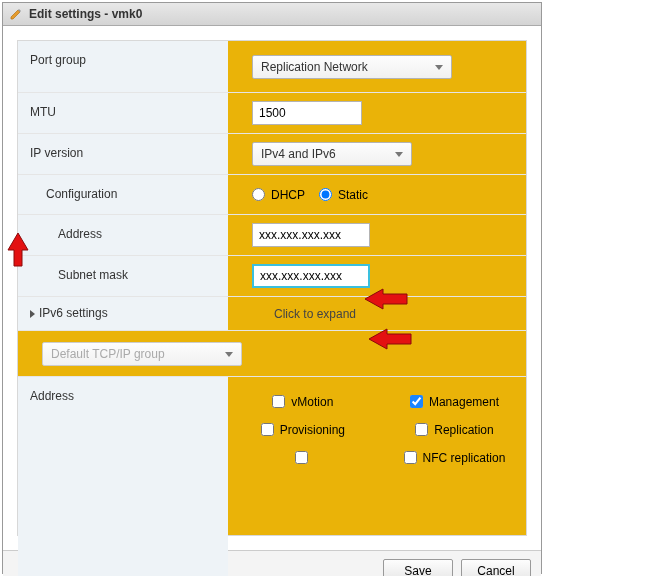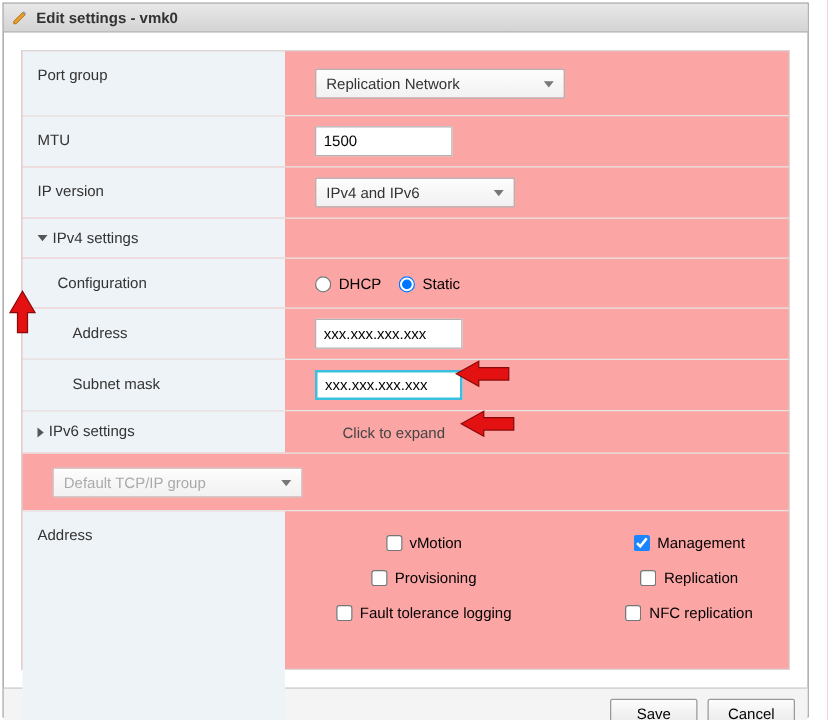--- a/index.html
+++ b/index.html
@@ -7,21 +7,21 @@
     margin: 0;
     font-family: Arial, Helvetica, sans-serif;
     font-size: 12px;
     background: #fff;
     width: 662px;
     height: 576px;
     overflow: hidden;
   }
   .dialog {
     border: 1px solid #999;
-    width: 645px;
+    width: 540px;
     height: 572px;
     margin: 2px;
     display: flex;
     flex-direction: column;
     background: #fff;
   }
   .titlebar {
     background: linear-gradient(#e8e8e8, #d4d4d4);
     border-bottom: 1px solid #aaa;
     padding: 4px 6px;
@@ -34,21 +34,21 @@
   .titlebar svg { flex-shrink: 0; }
   .body {
     flex: 1;
     padding: 14px;
     position: relative;
   }
   .panel {
     border: 1px solid #d8d8d8;
     width: 100%;
     height: 496px;
-    background: #fca5a5;
+    background: #eab308;
   }
   .row {
     display: flex;
     border-bottom: 1px solid #e5e5e5;
     min-height: 40px;
   }
   .row.tall { min-height: 52px; }
   .row.svc { min-height: 88px; }
   .label-col {
     width: 210px;
@@ -116,21 +116,21 @@
   }
   .txt.wide { width: 118px; }
   .txt.focus {
     border: 2px solid #3ac0de;
     outline: none;
   }
   input[type=radio], input[type=checkbox] {
     margin: 0 2px 0 0;
     vertical-align: middle;
   }
-  .cb { display:inline-flex; align-items:flex-end; gap:4px; margin-right:4px;}
+  .cb { display:inline-flex; align-items:flex-start; gap:4px; margin-right:4px;}
   .cb input[type=checkbox]{accent-color:#1a85ff;width:13px;height:13px;}
   .expandtxt{color:#444;}
   .footer {
     border-top: 1px solid #ccc;
     padding: 8px 10px;
     display:flex;
     justify-content:flex-end;
     gap:8px;
     background:#f4f4f4;
   }
@@ -184,27 +184,20 @@
 
       <div class="row">
         <div class="label-col">IP version</div>
         <div class="val-col">
           <div class="sel" style="width:160px">
               <span>IPv4 and IPv6</span>
             </div>
         </div>
       </div>
 
-      <div class="row" style="min-height:32px;">
-        <div class="label-col" style="padding-top:8px;">
-          <span class="expander exp-down"></span>
-          <span>IPv4 settings</span>
-        </div>
-        <div class="val-col"></div>
-      </div>
 
       <div class="row">
         <div class="label-col indent">Configuration</div>
         <div class="val-col">
           <label class="cb">
               <input type="radio" name="cfg" style="">
               <span>DHCP</span>
             </label>
           <label class="cb">
               <input type="radio" name="cfg" checked="" style="">
@@ -251,21 +244,20 @@
           <label class="cb">
               <input type="checkbox" style="">
               <span>vMotion</span>
             </label>
           <label class="cb">
               <input type="checkbox" style="">
               <span>Provisioning</span>
             </label>
           <label class="cb">
               <input type="checkbox" style="">
-              <span>Fault tolerance logging</span>
             </label>
           <div style="flex-basis:100%;height:0;"></div>
           <label class="cb">
               <input type="checkbox" checked="" style="">
               <span>Management</span>
             </label>
           <label class="cb">
               <input type="checkbox" style="">
               <span>Replication</span>
             </label>

